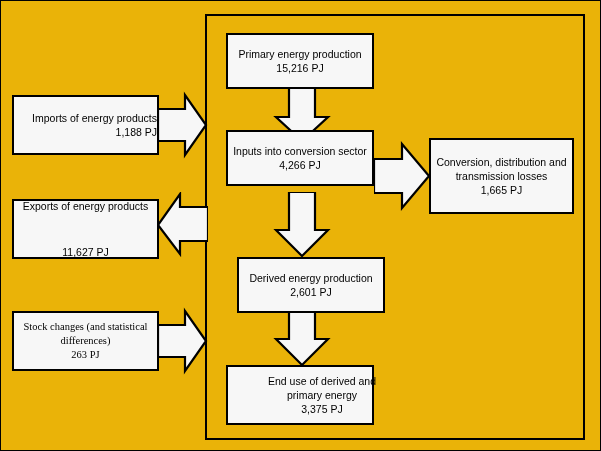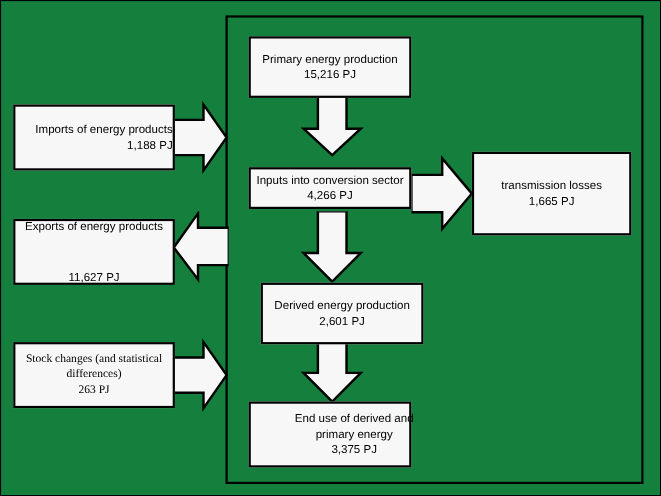--- a/index.html
+++ b/index.html
@@ -7,21 +7,21 @@
     padding: 0;
     background: #ffffff;
   }
   body {
     font-family: "Liberation Sans", sans-serif;
   }
   #canvas {
     position: relative;
     width: 601px;
     height: 451px;
-    background: #15803d;
+    background: #eab308;
     box-sizing: border-box;
     border: 1px solid #000000;
     overflow: hidden;
   }
   .frame {
     position: absolute;
     box-sizing: border-box;
     border: 2px solid #000000;
     background: transparent;
   }
@@ -100,26 +100,27 @@
   <div class="box" style="left:225px; top:32px; width:148px; height:56px;">
     <span class="lbl">Primary energy production</span>
     <span class="val">15,216 PJ</span>
   </div>
 
   <div class="box" style="left:11px; top:94px; width:147px; height:60px;align-items:flex-end;">
     <span class="lbl">Imports of energy products</span>
     <span class="val">1,188 PJ</span>
   </div>
 
-  <div class="box" style="left:225px; top:151px; width:148px; height:38px;">
+  <div class="box" style="left:225px; top:129px; width:148px; height:56px;">
     <span class="lbl">Inputs into conversion sector</span>
     <span class="val">4,266 PJ</span>
   </div>
 
   <div class="box" style="left:428px; top:137px; width:145px; height:76px;">
+    <span class="lbl">Conversion, distribution and</span>
     <span class="lbl">transmission losses</span>
     <span class="val">1,665 PJ</span>
   </div>
 
   <div class="box" style="left:11px; top:198px; width:147px; height:60px;gap:32px;">
     <span class="lbl">Exports of energy products</span>
     <span class="val">11,627 PJ</span>
   </div>
 
   <div class="box" style="left:236px; top:256px; width:148px; height:56px;">

